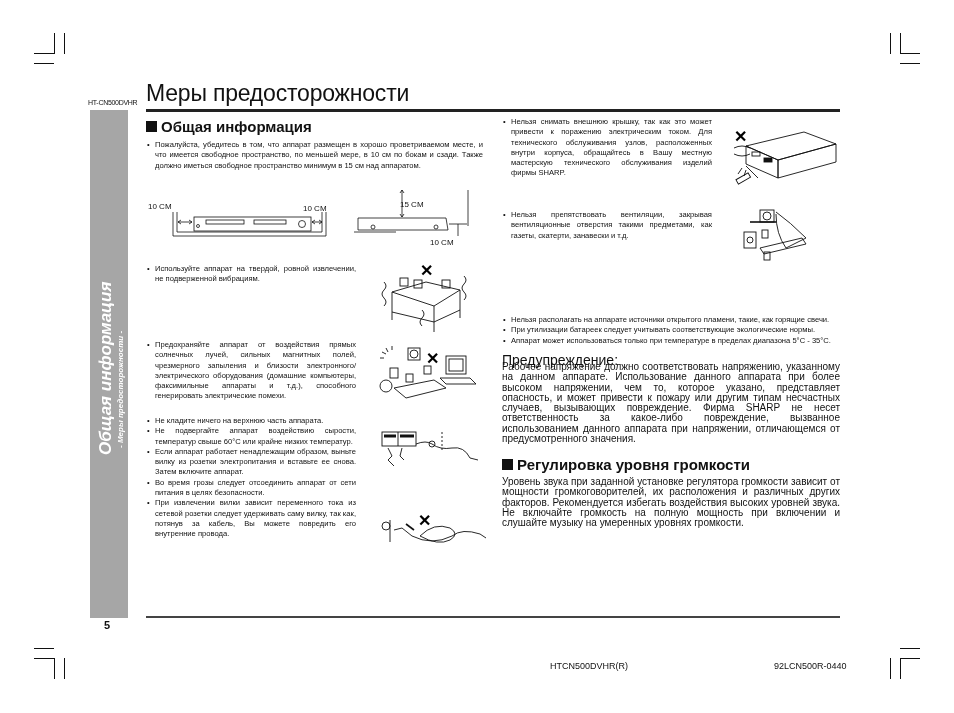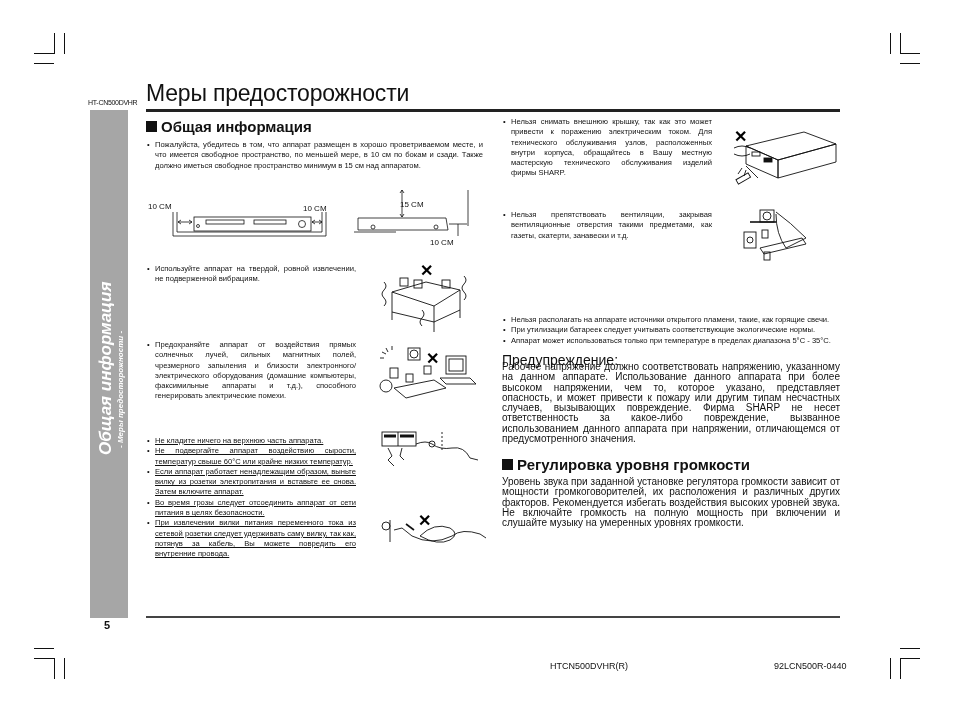--- a/index.html
+++ b/index.html
@@ -134,26 +134,26 @@
     <polygon points="16,44 56,36 68,44 28,54"></polygon>
     <rect x="12" y="24" width="8" height="10"></rect>
       <rect x="28" y="30" width="7" height="8"></rect>
       <rect x="46" y="22" width="7" height="8"></rect>
     <circle cx="8" cy="42" r="6"></circle>
     <path d="M4 8 l4 2 M8 4 l2 4 M14 2 l0 4 M2 14 l4 0"></path>
   </g>
   <text x="48" y="20" font-size="16" font-weight="bold" font-family="Liberation Sans, sans-serif">✕</text>
 </svg>
 
-<ul class="b abs" style="left:146px;top:436px;width:210px;text-decoration:underline;">
+<ul class="b abs" style="left:146px;top:416px;width:210px;">
   <li>Не кладите ничего на верхнюю часть аппарата.</li>
   <li>Не подвергайте аппарат воздействию сырости, температур свыше 60°C или крайне низких температур.</li>
   <li>Если аппарат работает ненадлежащим образом, выньте вилку из розетки электропитания и вставьте ее снова. Затем включите аппарат.</li>
   <li>Во время грозы следует отсоединить аппарат от сети питания в целях безопасности.</li>
-  <li>При извлечении вилки питания переменного тока из сетевой розетки следует удерживать саму вилку, так как, потянув за кабель, Вы можете повредить его внутренние провода.</li>
+  <li>При извлечении вилки зависит переменного тока из сетевой розетки следует удерживать саму вилку, так как, потянув за кабель, Вы можете повредить его внутренние провода.</li>
 </ul>
 <svg class="fig" style="left:380px;top:430px;" width="100" height="40">
   <g stroke="#111" fill="none" stroke-width="0.9">
     <rect x="2" y="2" width="34" height="14"></rect>
       <line x1="18" y1="2" x2="18" y2="16"></line>
     <path d="M4 6 h12 M20 6 h14" stroke-width="3"></path>
     <path d="M8 18 l4 8 l-4 4 l6 6"></path>
       <path d="M22 18 l-2 8 l4 4"></path>
     <path d="M36 14 q10 -4 16 0 q8 6 20 4 q12 -2 18 10 l8 2"></path>
     <circle cx="52" cy="14" r="3"></circle>

